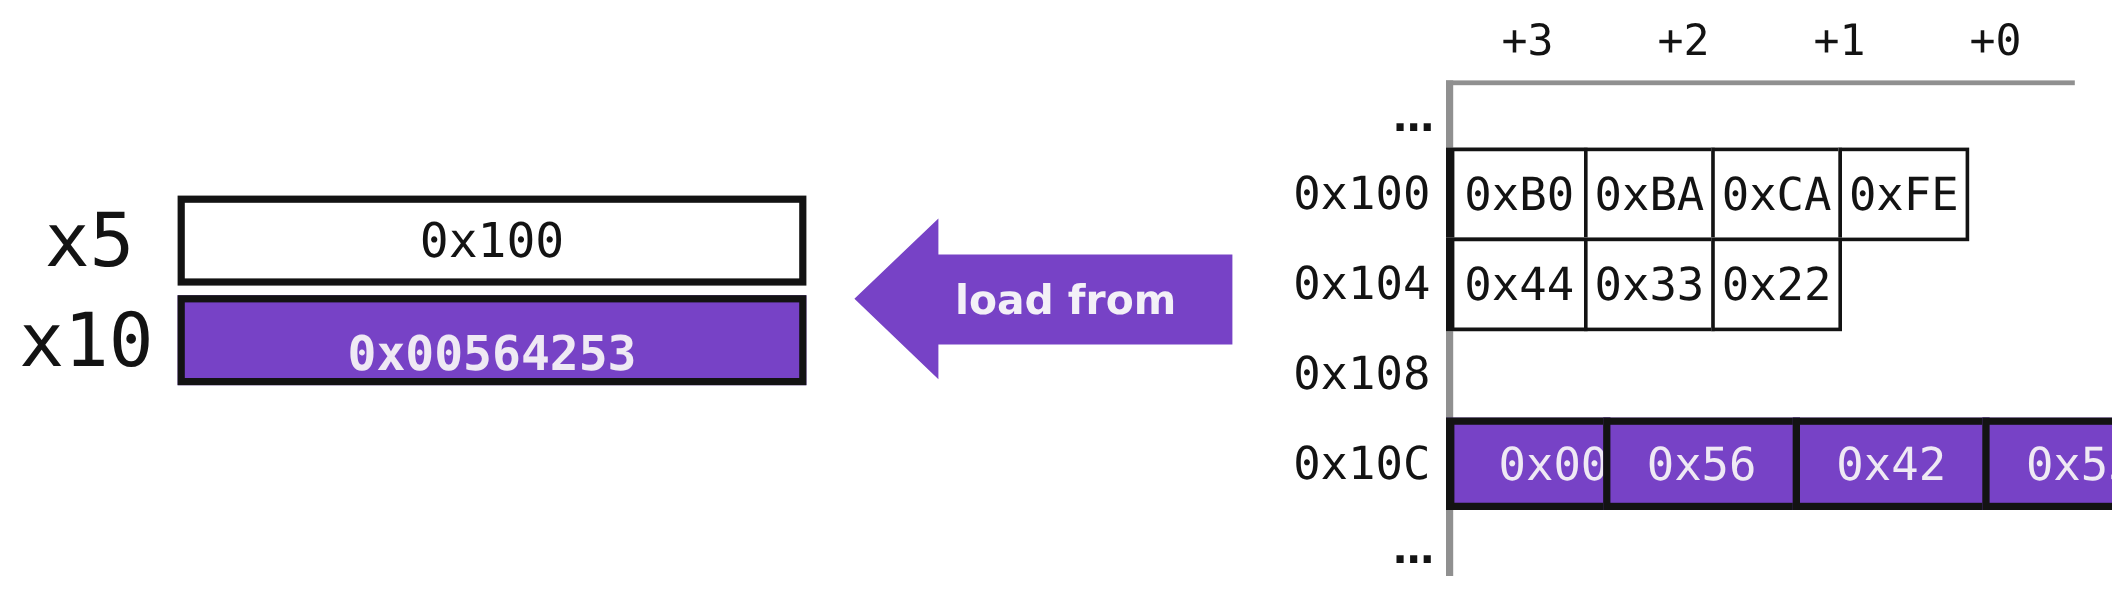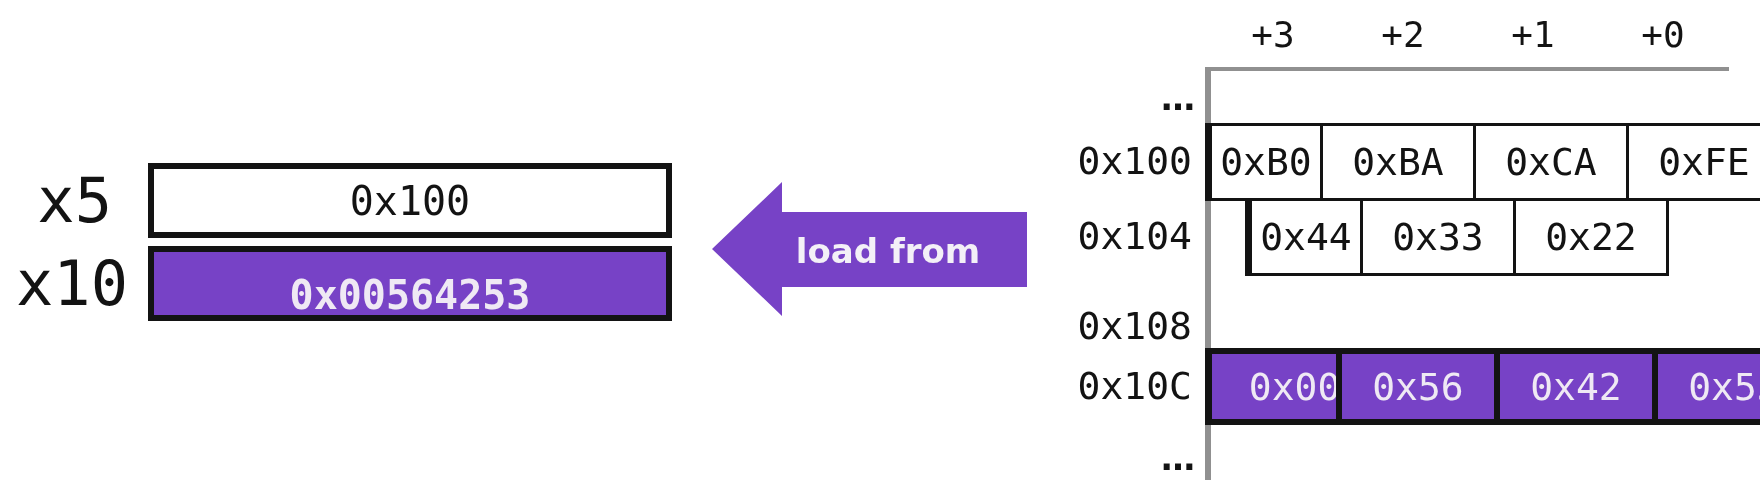--- a/index.html
+++ b/index.html
@@ -45,21 +45,21 @@
     font-family:"DejaVu Sans","Liberation Sans",sans-serif;
     font-weight:bold;font-size:34px;letter-spacing:-3px;line-height:1;
   }
   .addr-label{
     left:1000px;width:192px;height:75px;
     display:flex;align-items:center;justify-content:flex-end;
     font-size:38px;line-height:1;
   }
   .mem-row{left:1205px;display:flex;}
   .mem-cell{
-    box-sizing:border-box;width:156px;height:78px;
+    box-sizing:border-box;width:109px;height:78px;
     border:3px solid var(--ink);background:#fff;
     display:flex;align-items:center;justify-content:center;
     font-size:38px;line-height:1;
   }
   .mem-cell + .mem-cell{margin-left:-3px;}
   .mem-cell:first-child{width:118px;border-left-width:7px;}
   .mem-row.hl .mem-cell{
     border-width:6px;background:var(--purple);color:var(--lighttext);
     height:77px;width:164px;
   }
@@ -92,30 +92,30 @@
   <div class="abs col-header" style="left:1598px;">+0</div>
 
   <div class="abs gray-hline"></div>
   <div class="abs gray-vline"></div>
 
   <div class="abs ellipsis" style="top:76px;">…</div>
   <div class="abs ellipsis" style="top:436px;">…</div>
 
   <div class="abs addr-label" style="top:123px;">0x100</div>
   <div class="abs addr-label" style="top:198px;">0x104</div>
-  <div class="abs addr-label" style="top:288px;text-align:right;">0x108</div>
+  <div class="abs addr-label" style="top:273px;text-align:right;">0x108</div>
   <div class="abs addr-label" style="top:348px;">0x10C</div>
 
   <div class="abs mem-row" style="top:123px;">
     <div class="mem-cell">0xB0</div>
     <div class="mem-cell">0xBA</div>
     <div class="mem-cell">0xCA</div>
     <div class="mem-cell">0xFE</div>
   </div>
-  <div class="abs mem-row" style="top:198px;padding-left:40px;">
+  <div class="abs mem-row" style="top:198px;">
     <div class="mem-cell">0x44</div>
     <div class="mem-cell">0x33</div>
     <div class="mem-cell">0x22</div>
   </div>
   <div class="abs mem-row hl" style="top:348px;">
     <div class="mem-cell">0x00</div>
     <div class="mem-cell">0x56</div>
     <div class="mem-cell">0x42</div>
     <div class="mem-cell">0x53</div>
   </div>

